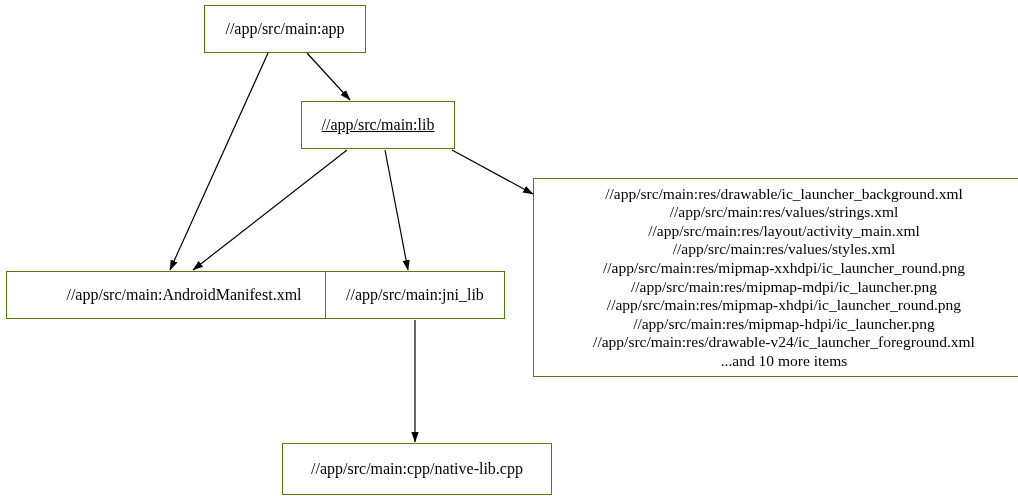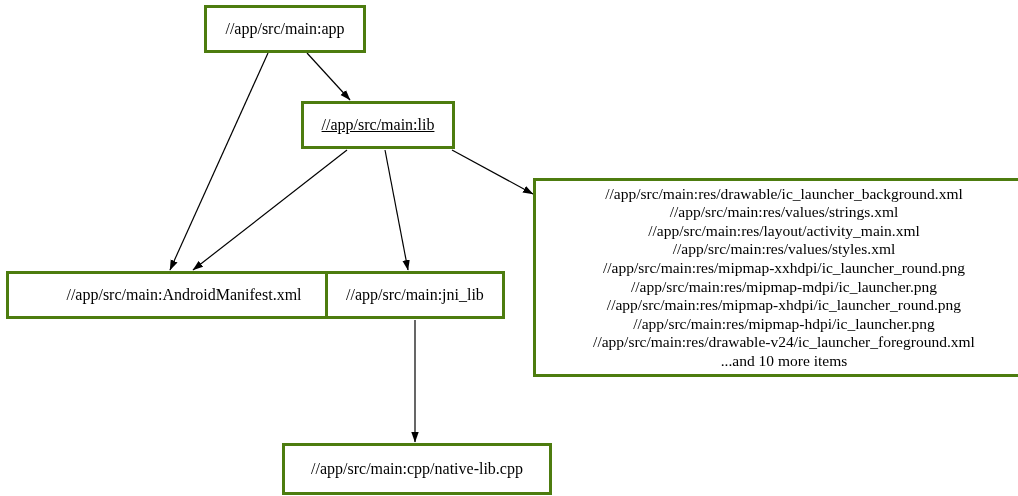--- a/index.html
+++ b/index.html
@@ -23,21 +23,21 @@
     width: 1018px;
     height: 496px;
   }
   .edges-layer line {
     stroke: #000000;
     stroke-width: 1.2;
   }
   .node {
     position: absolute;
     box-sizing: border-box;
-    border: 3px solid #4d7c0f;
+    border: 1px solid #4d7c0f;
     background: #ffffff;
     display: flex;
     align-items: center;
     justify-content: center;
     text-align: center;
     font-size: 16px;
     line-height: 19.5px;
     white-space: pre-line;
   }
   .node-app        { left: 204px; top: 5px;   width: 162px; height: 48px; }

